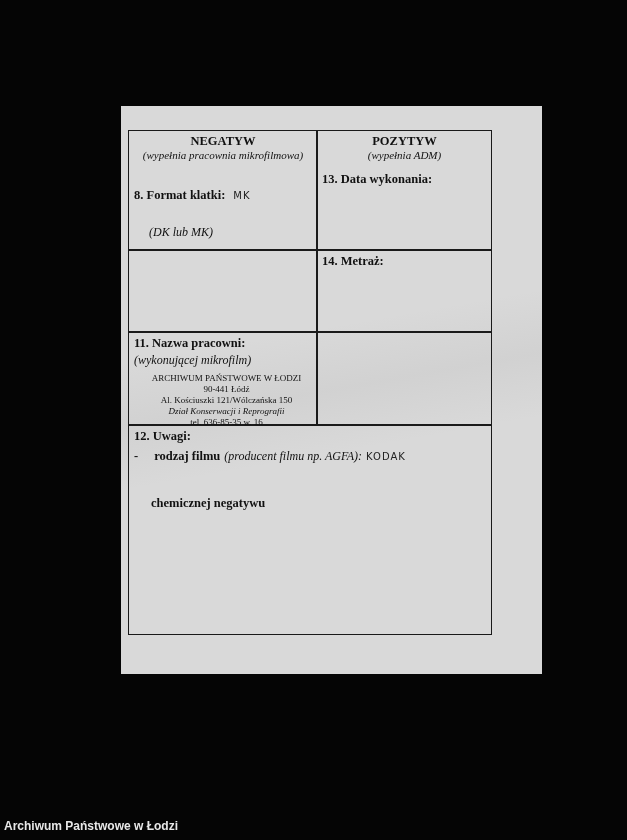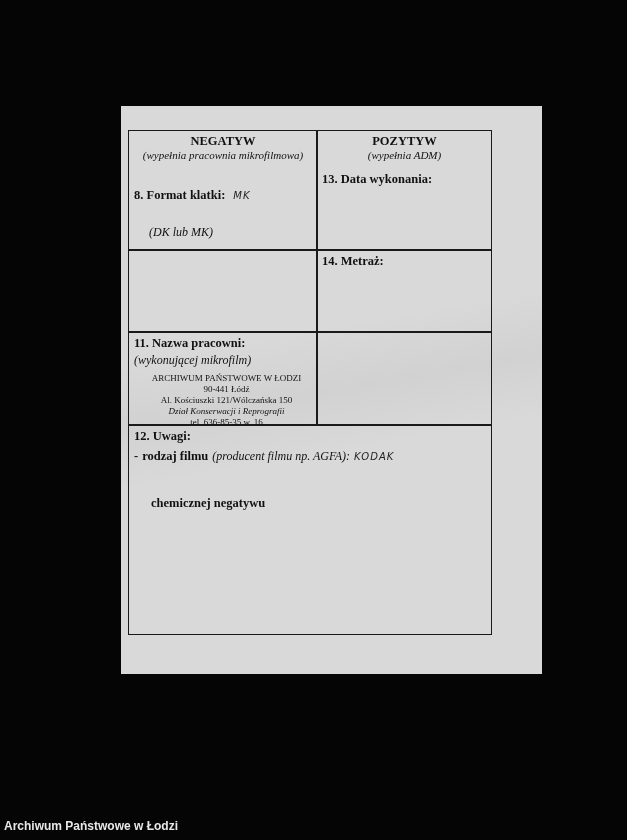--- a/index.html
+++ b/index.html
@@ -17,21 +17,21 @@
     position:absolute; left:7px; top:24px; width:362px; height:503px;
     border:1.5px solid #1a1a1a;
     color:#111;
   }
   .cell { position:absolute; box-sizing:border-box; }
   .vline { position:absolute; width:1.5px; background:#1a1a1a; }
   .hline { position:absolute; height:1.5px; background:#1a1a1a; }
   .bold { font-weight:bold; font-size:12.5px; }
   .ital { font-style:italic; font-size:11px; }
   .center { text-align:center; }
-  .hand { font-family:"DejaVu Sans", sans-serif; font-style:italic; font-size:10px; letter-spacing:1px; color:#222;margin-top:32px; }
+  .hand { font-family:"DejaVu Sans", sans-serif; font-size:10px; letter-spacing:1px; color:#222;margin-top:32px; }
   .addr { font-size:9px; line-height:11px; text-align:center; }
   .addr .it { font-style:italic; }
   .footer {
     position:absolute; left:4px; top:819px; color:#e8e8e8;
     font-family:"Liberation Sans", sans-serif; font-size:12px; font-weight:bold;
   }
 </style>
 </head>
 <body>
 
@@ -74,21 +74,21 @@
         <div class="it">Dział Konserwacji i Reprografii</div>
         <div>tel. 636-85-35 w. 16</div>
       </div>
     </div>
 
 
     <div class="cell" style="left:0; top:295px; width:362px; height:208px;">
       <div class="bold" style="position:absolute; left:5px; top:3px;">12. Uwagi:</div>
       <div style="position:absolute; left:5px; top:20px; white-space:nowrap;">
         <span class="bold">-</span>
-        <span class="bold" style="">rodzaj filmu</span>
+        <span class="bold" style="margin-left:12px;">rodzaj filmu</span>
         <span class="ital" style="font-size:12px;">(producent filmu np. AGFA):</span>
         <span class="hand" style="font-size:10px;">KODAK</span>
       </div>
       <div class="bold" style="position:absolute; left:22px; top:70px;">chemicznej negatywu</div>
     </div>
   </div>
 </div>
 
 <div class="footer">Archiwum Państwowe w Łodzi</div>
 

